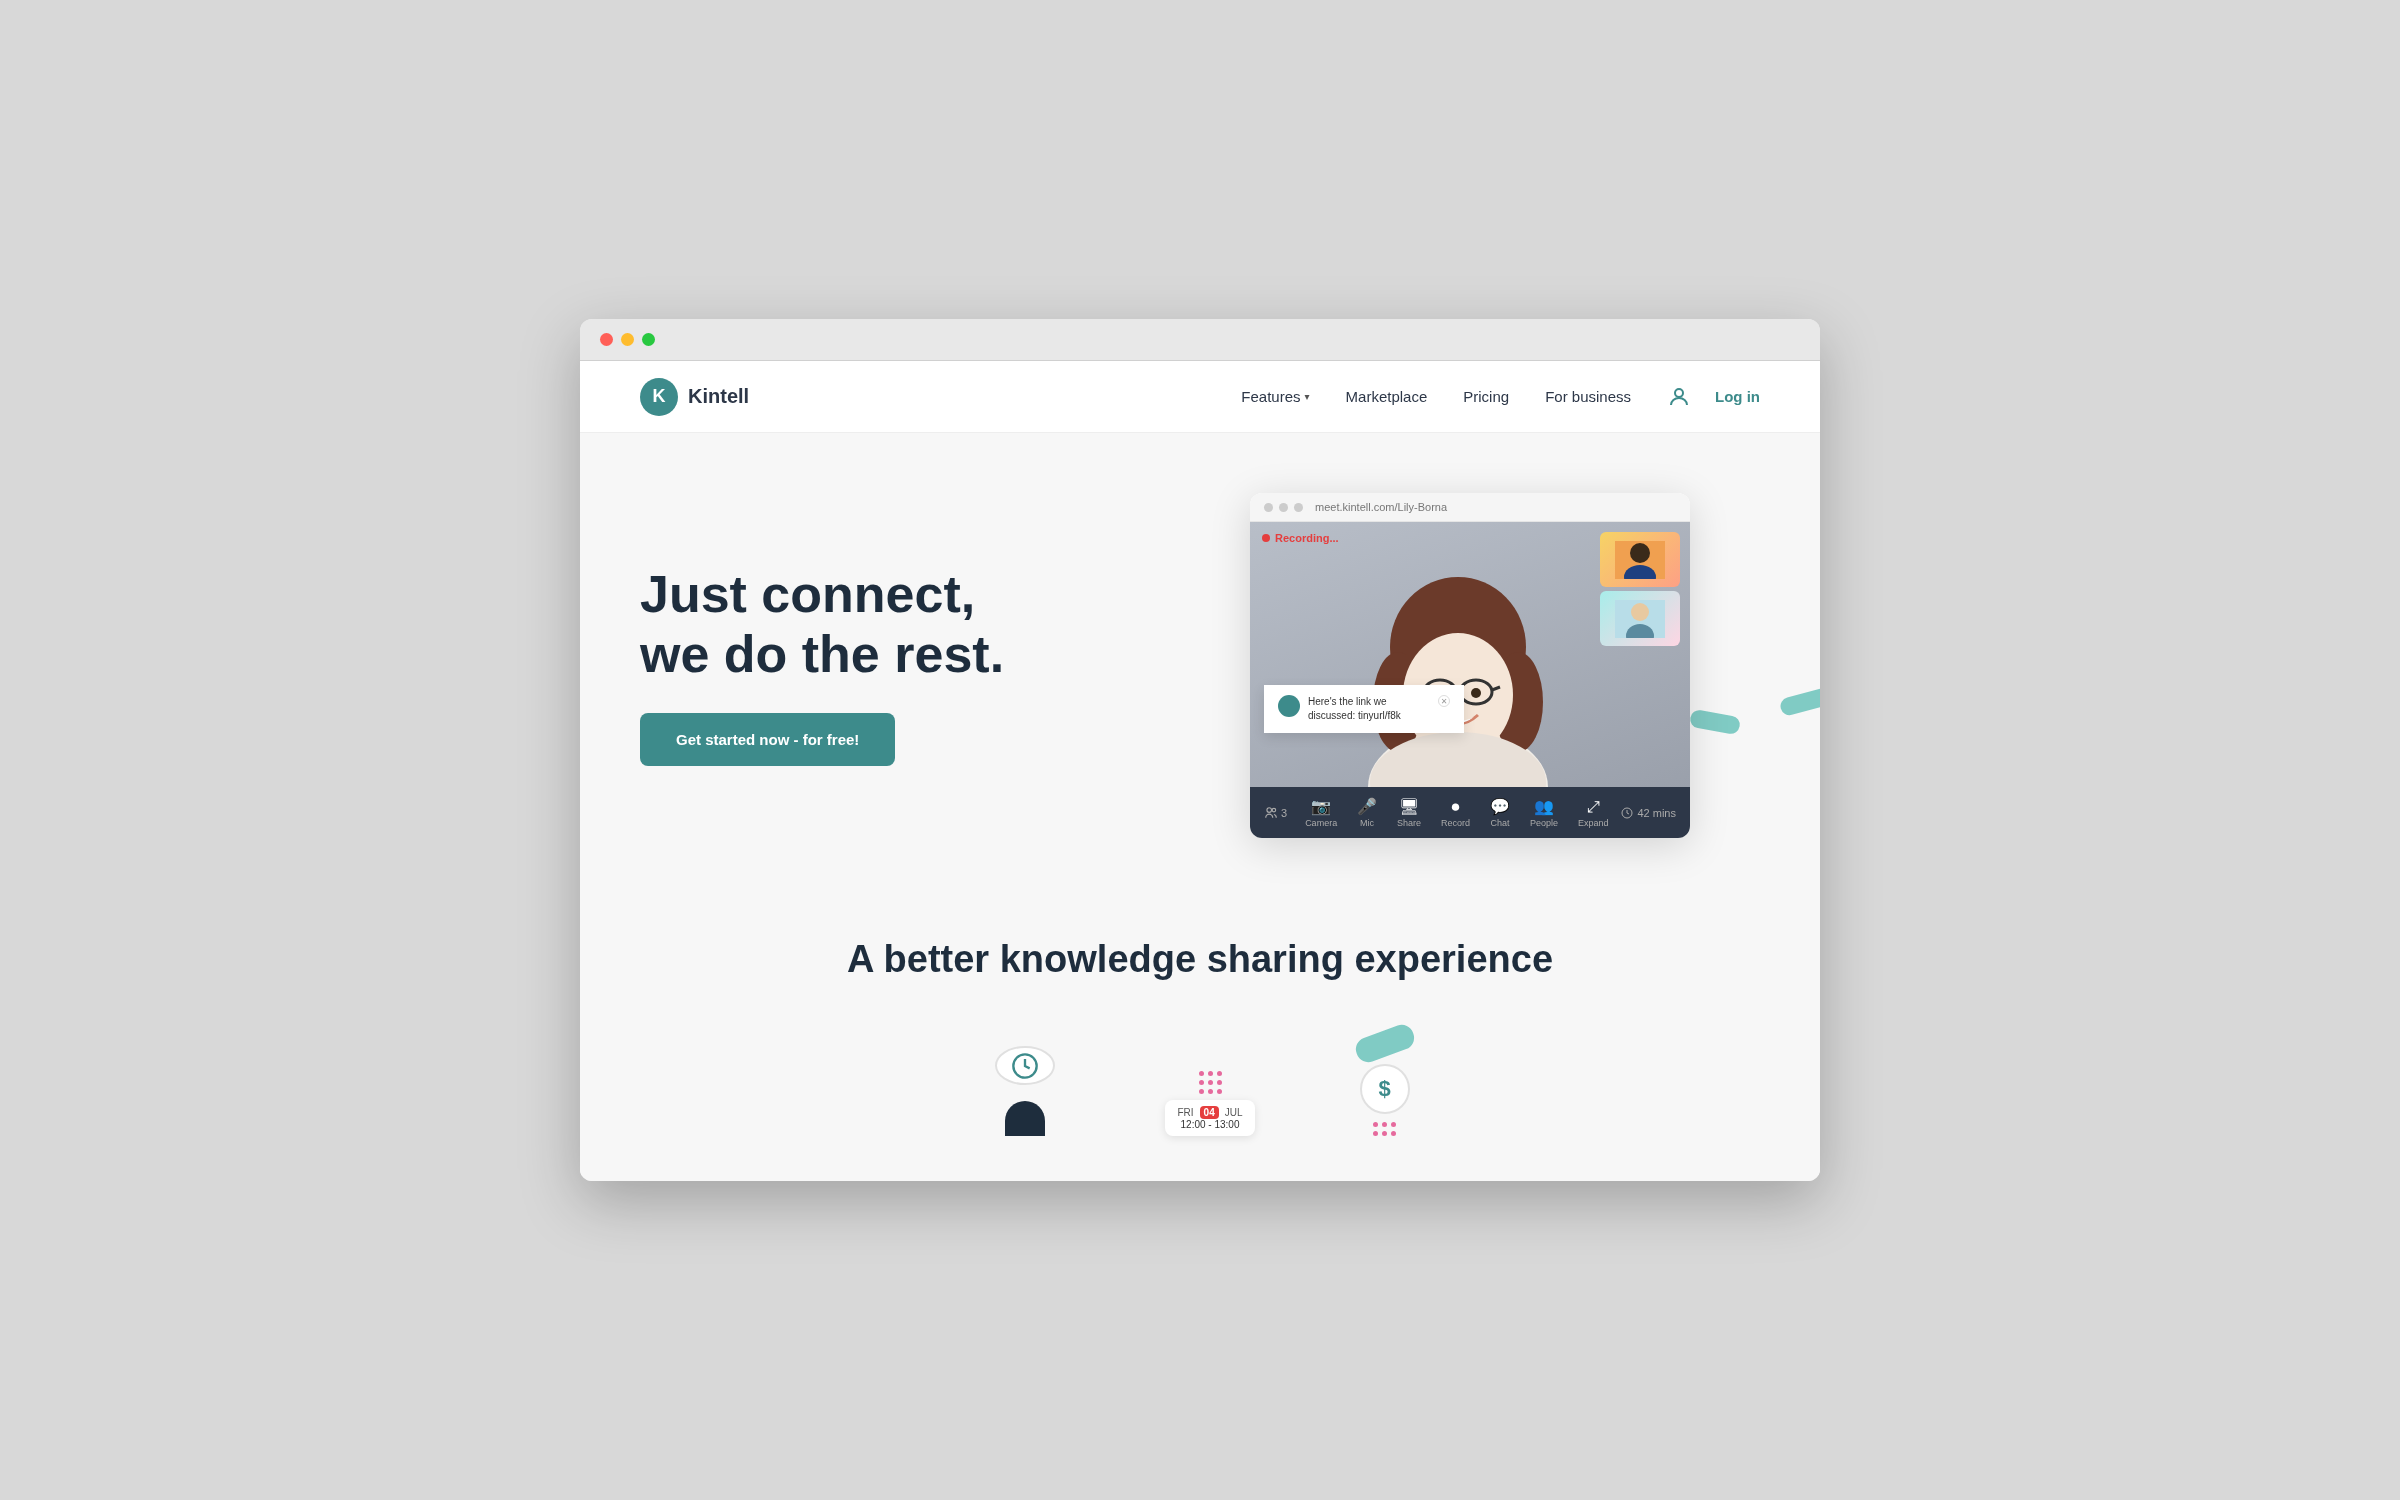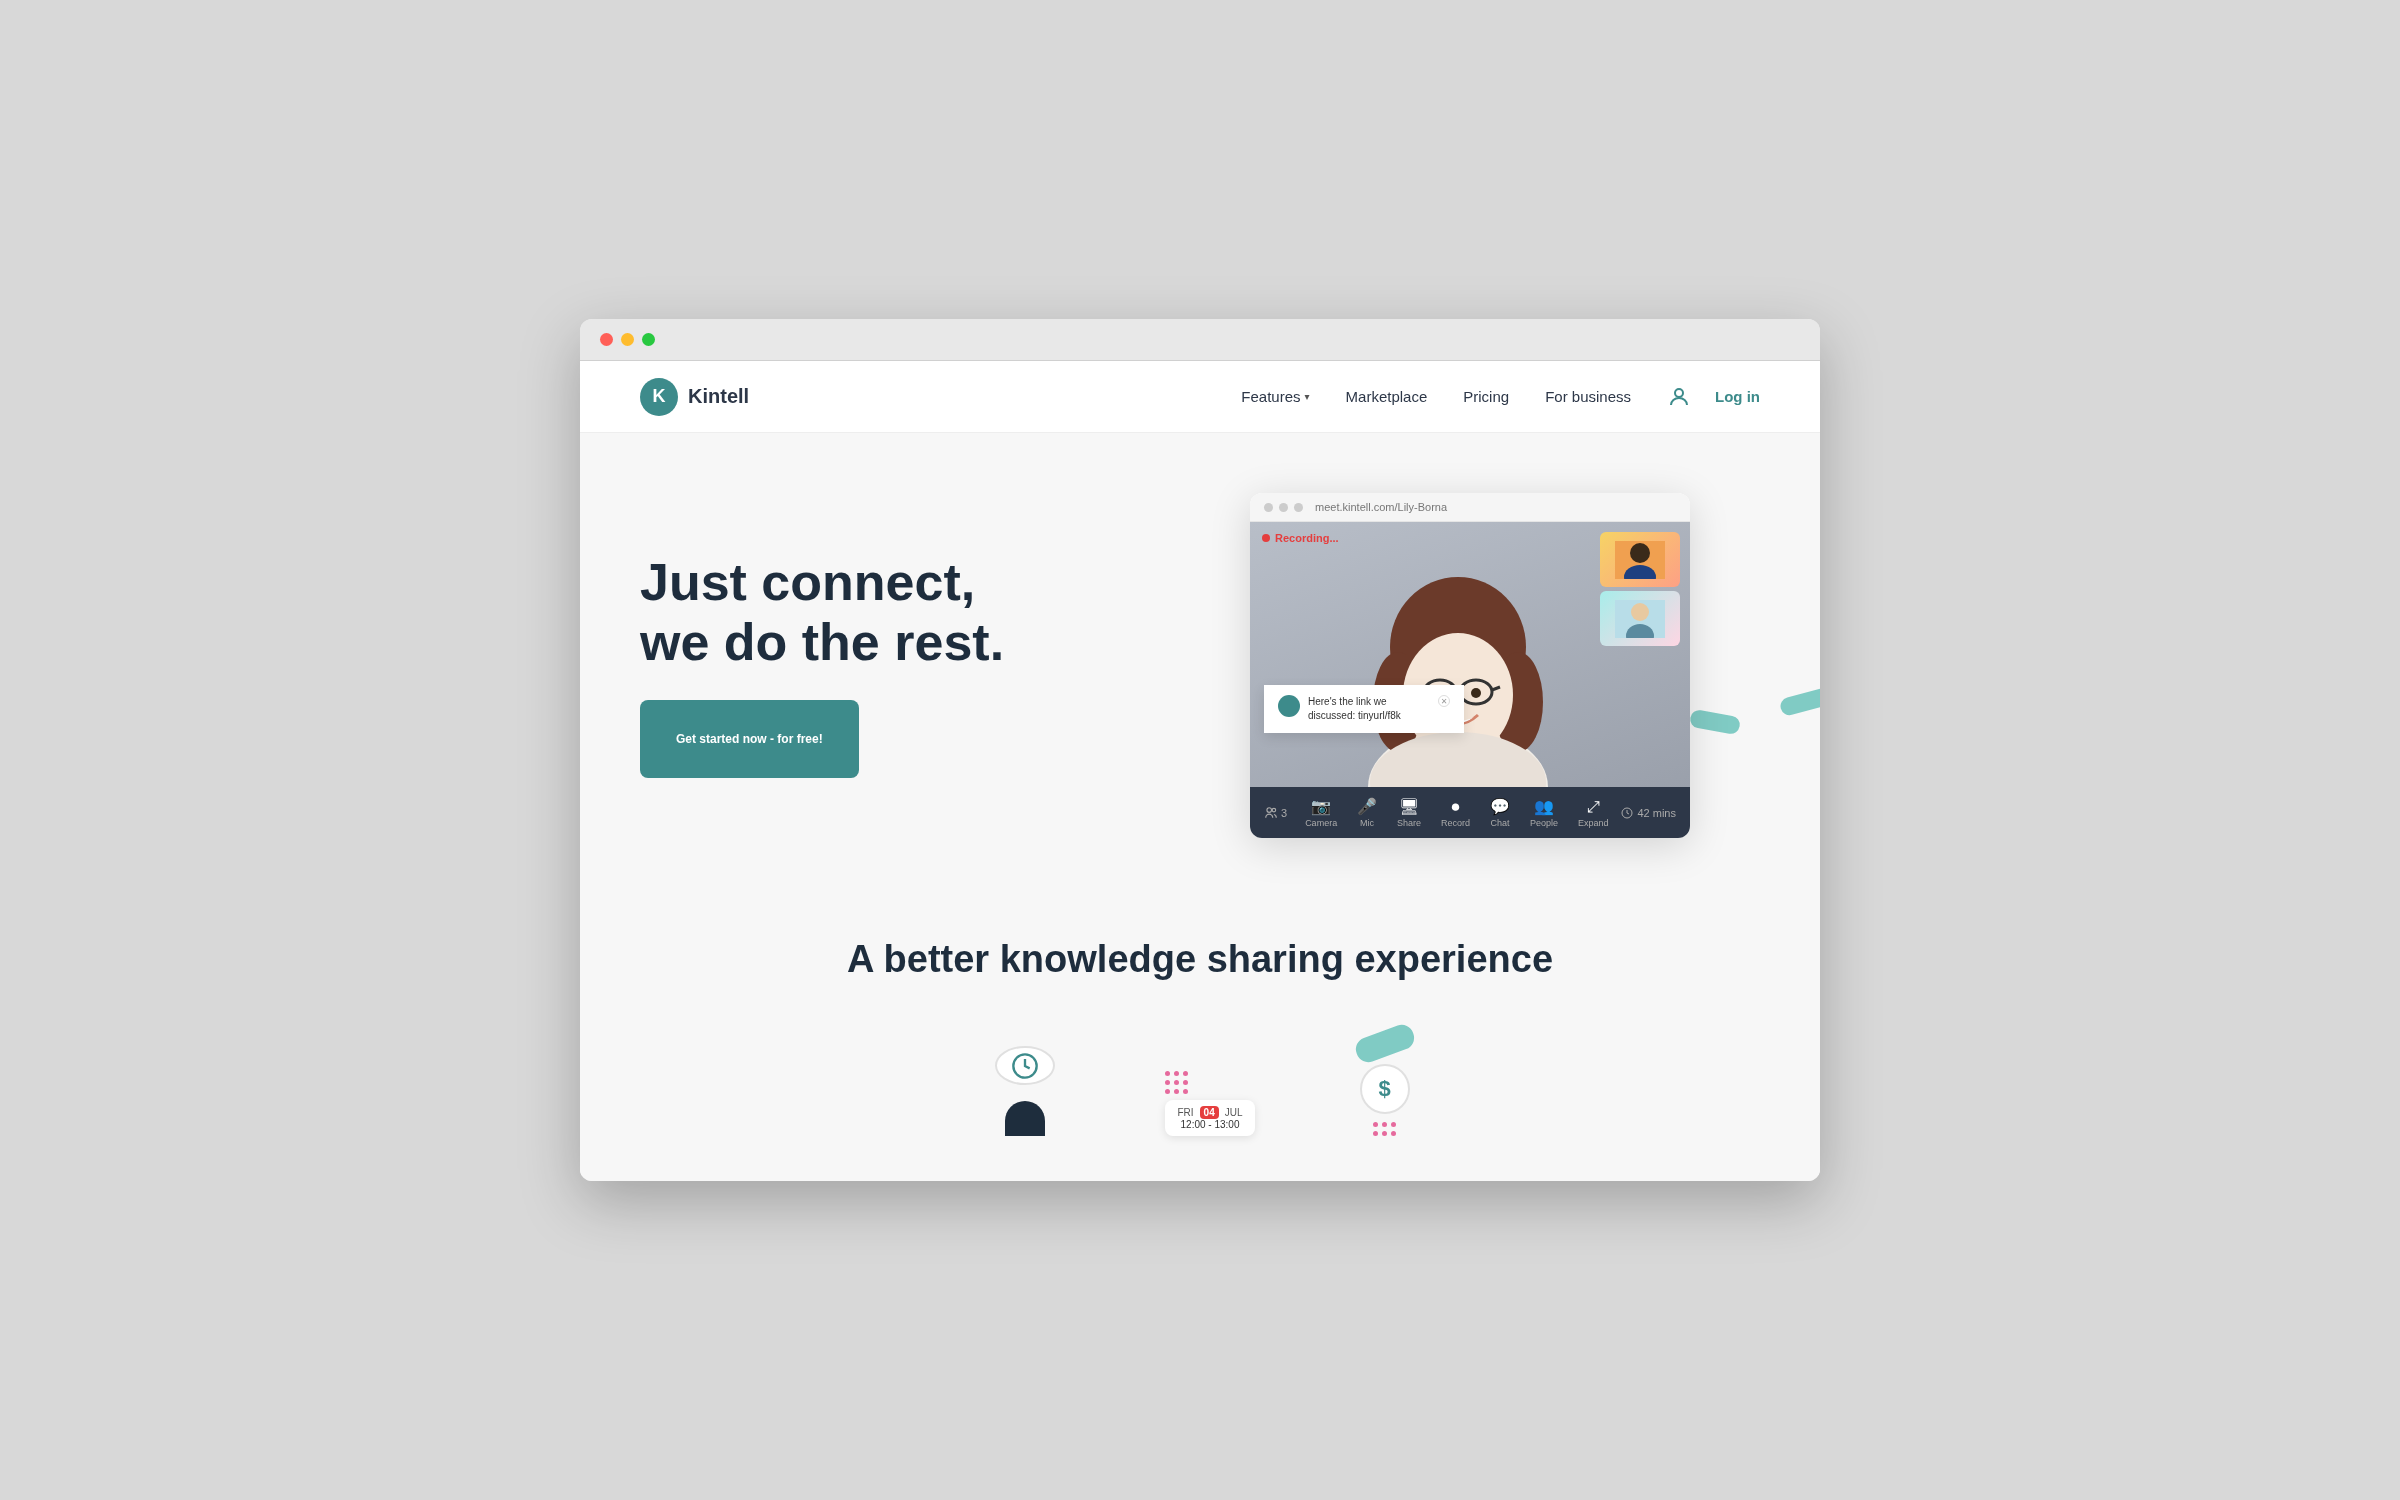--- a/index.html
+++ b/index.html
@@ -128,23 +128,23 @@
       font-size: 16px;
       color: #4a5568;
       line-height: 1.65;
       margin-bottom: 40px;
       max-width: 360px;
     }
     .cta-button {
       background: #3d8b8b;
       color: white;
       border: none;
-      padding: 32px 36px;
+      padding: 18px 36px;
       border-radius: 8px;
-      font-size: 12px;
+      font-size: 15px;
       font-weight: 600;
       cursor: pointer;
     }
     .hero-right {
       flex: 1.2;
       position: relative;
       display: flex;
       justify-content: center;
     }
     
@@ -625,21 +625,21 @@
                 <circle cx="12" cy="12" r="10"></circle>
                   <polyline points="12 6 12 12 16 14"></polyline>
               </svg>
             </div>
 
             <div style="width:40px;height:55px;background:#1e2d3d;border-radius:20px 20px 0 0;margin-top:4px;"></div>
           </div>
         </div>
 
         <div class="mini-card">
-          <div style="display:flex;flex-direction:column;align-items:flex-start;gap:6px;">
+          <div style="display:flex;flex-direction:column;align-items:center;gap:6px;">
             <div class="pink-dots-deco">
               <div class="pink-dot"></div>
                 <div class="pink-dot"></div>
                 <div class="pink-dot"></div>
               <div class="pink-dot"></div>
                 <div class="pink-dot"></div>
                 <div class="pink-dot"></div>
               <div class="pink-dot"></div>
                 <div class="pink-dot"></div>
                 <div class="pink-dot"></div>

